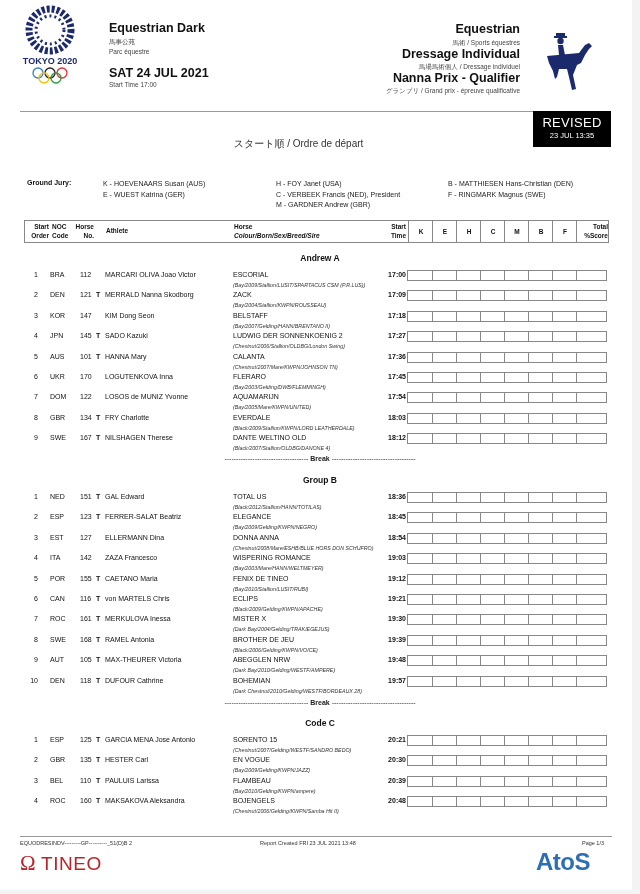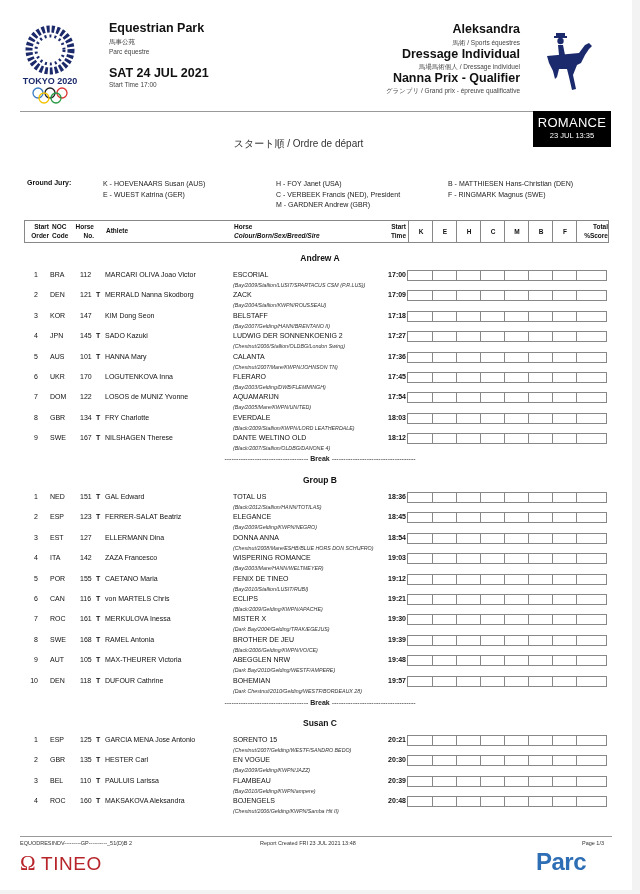--- a/index.html
+++ b/index.html
@@ -1,19 +1,19 @@
 <!DOCTYPE html>
 <html><head>
 <meta charset="utf-8">
 <style>
   html,body{margin:0;padding:0;}
   body{width:640px;height:894px;background:#f3f3f3;font-family:"Liberation Sans",sans-serif;color:#111;position:relative;overflow:hidden;}
   .page{position:absolute;left:0;top:0;width:632px;height:890px;background:#fff;}
   .abs{position:absolute;}
-  .logo-tokyo{left:22px;top:24px;width:56px;height:80px;}
+  .logo-tokyo{left:22px;top:4px;width:56px;height:80px;}
   .venue-title{left:109px;top:21px;font-size:12.5px;font-weight:bold;}
   .venue-jp{left:109px;top:38px;font-size:6.5px;color:#444;}
   .venue-fr{left:109px;top:48px;font-size:6.5px;color:#444;}
   .date{left:109px;top:66px;font-size:12.5px;font-weight:bold;}
   .starttime{left:109px;top:81px;font-size:6.5px;color:#444;}
   .right-head{right:112px;text-align:right;}
   .sport{top:22px;font-size:12.5px;font-weight:bold;}
   .sport-sub{top:39px;font-size:6.5px;color:#444;}
   .event{top:47px;font-size:12.5px;font-weight:bold;}
   .event-sub{top:63px;font-size:6.5px;color:#444;}
@@ -66,27 +66,27 @@
       <g fill="none" stroke-width="1.3">
         <circle cx="16" cy="69" r="5" stroke="#3b7dc4"></circle>
         <circle cx="28" cy="69" r="5" stroke="#222"></circle>
         <circle cx="40" cy="69" r="5" stroke="#d33"></circle>
         <circle cx="22" cy="74" r="5" stroke="#f2c200"></circle>
         <circle cx="34" cy="74" r="5" stroke="#2a9a44"></circle>
       </g>
     </svg>
   </div>
 
-  <div class="abs venue-title">Equestrian Park</div>
+  <div class="abs venue-title">Equestrian Dark</div>
   <div class="abs venue-jp">馬事公苑</div>
   <div class="abs venue-fr">Parc équestre</div>
   <div class="abs date">SAT 24 JUL 2021</div>
   <div class="abs starttime">Start Time 17:00</div>
 
-  <div class="abs right-head sport">Aleksandra</div>
+  <div class="abs right-head sport">Equestrian</div>
   <div class="abs right-head sport-sub">馬術 / Sports équestres</div>
   <div class="abs right-head event">Dressage Individual</div>
   <div class="abs right-head event-sub">馬場馬術個人 / Dressage individuel</div>
   <div class="abs right-head phase">Nanna Prix - Qualifier</div>
   <div class="abs right-head phase-sub">グランプリ / Grand prix - épreuve qualificative</div>
 
   <div class="abs pict">
     <svg width="50" height="58" viewBox="0 0 50 58">
       <g fill="#1a2a6c">
         <rect x="11" y="0" width="9" height="4"></rect>
@@ -96,21 +96,21 @@
         <path d="M2 23 L34 20 L40 12 L44 10 L47 13 L44 16 L40 22 L36 30 L32 32 L28 42 L31 56 L27 57 L24 44 L22 36 L14 36 L12 44 L10 46 L8 38 L4 30 Z"></path>
       </g>
     </svg>
   </div>
 
   <div class="abs hr-top"></div>
 
   <div class="abs doc-sub">スタート順 / Ordre de départ</div>
 
   <div class="abs revised">
-    <div class="r1">ROMANCE</div>
+    <div class="r1">REVISED</div>
     <div class="r2">23 JUL 13:35</div>
   </div>
 
   <div class="abs jury-label">Ground Jury:</div>
   <div class="abs jury" style="left:103px;top:179px;">
     <div>K - HOEVENAARS Susan (AUS)</div>
     <div>E - WUEST Katrina (GER)</div>
   </div>
   <div class="abs jury" style="left:276px;top:179px;">
     <div>H - FOY Janet (USA)</div>
@@ -516,21 +516,21 @@
           <span style="left: 24px;"></span>
           <span style="left: 48px;"></span>
           <span style="left: 72px;"></span>
           <span style="left: 96px;"></span>
           <span style="left: 120px;"></span>
           <span style="left: 144px;"></span>
           <span style="left: 168px;"></span>
         </div>
       </div>
       <div class="abs brk" style="top: 699px;"><span>------------------------------------</span> <b>Break</b> <span>------------------------------------</span></div>
-      <div class="abs group" style="top: 718px;">Susan C</div>
+      <div class="abs group" style="top: 718px;">Code C</div>
       <div class="row" style="top: 733px;">
         <span class="ord">1</span>
         <span class="noc">ESP</span>
         <span class="hno">125</span>
         <span class="tflag">T</span>
         <span class="ath">GARCIA MENA Jose Antonio</span>
         <span class="horse">SORENTO 15</span>
         <span class="hinfo">(Chestnut/2007/Gelding/WESTF/SANDRO BEDO)</span>
         <span class="stime">20:21</span>
         <div class="boxes" style="top: 2px;">
@@ -602,14 +602,14 @@
       </div>
     </div>
 
   <div class="abs hr-foot"></div>
   <div class="abs foot" style="left:20px;">EQUODRESINDV---------GP----------_51(D)B 2</div>
   <div class="abs foot" style="left:260px;">Report Created  FRI 23 JUL 2021 13:48</div>
   <div class="abs foot" style="right:28px;">Page 1/3</div>
   <div class="abs omega">
     <span>Ω</span><span class="txt">TINEO</span>
   </div>
-  <div class="abs atos">Parc</div>
+  <div class="abs atos">AtoS</div>
 </div>
 
 </body></html>

